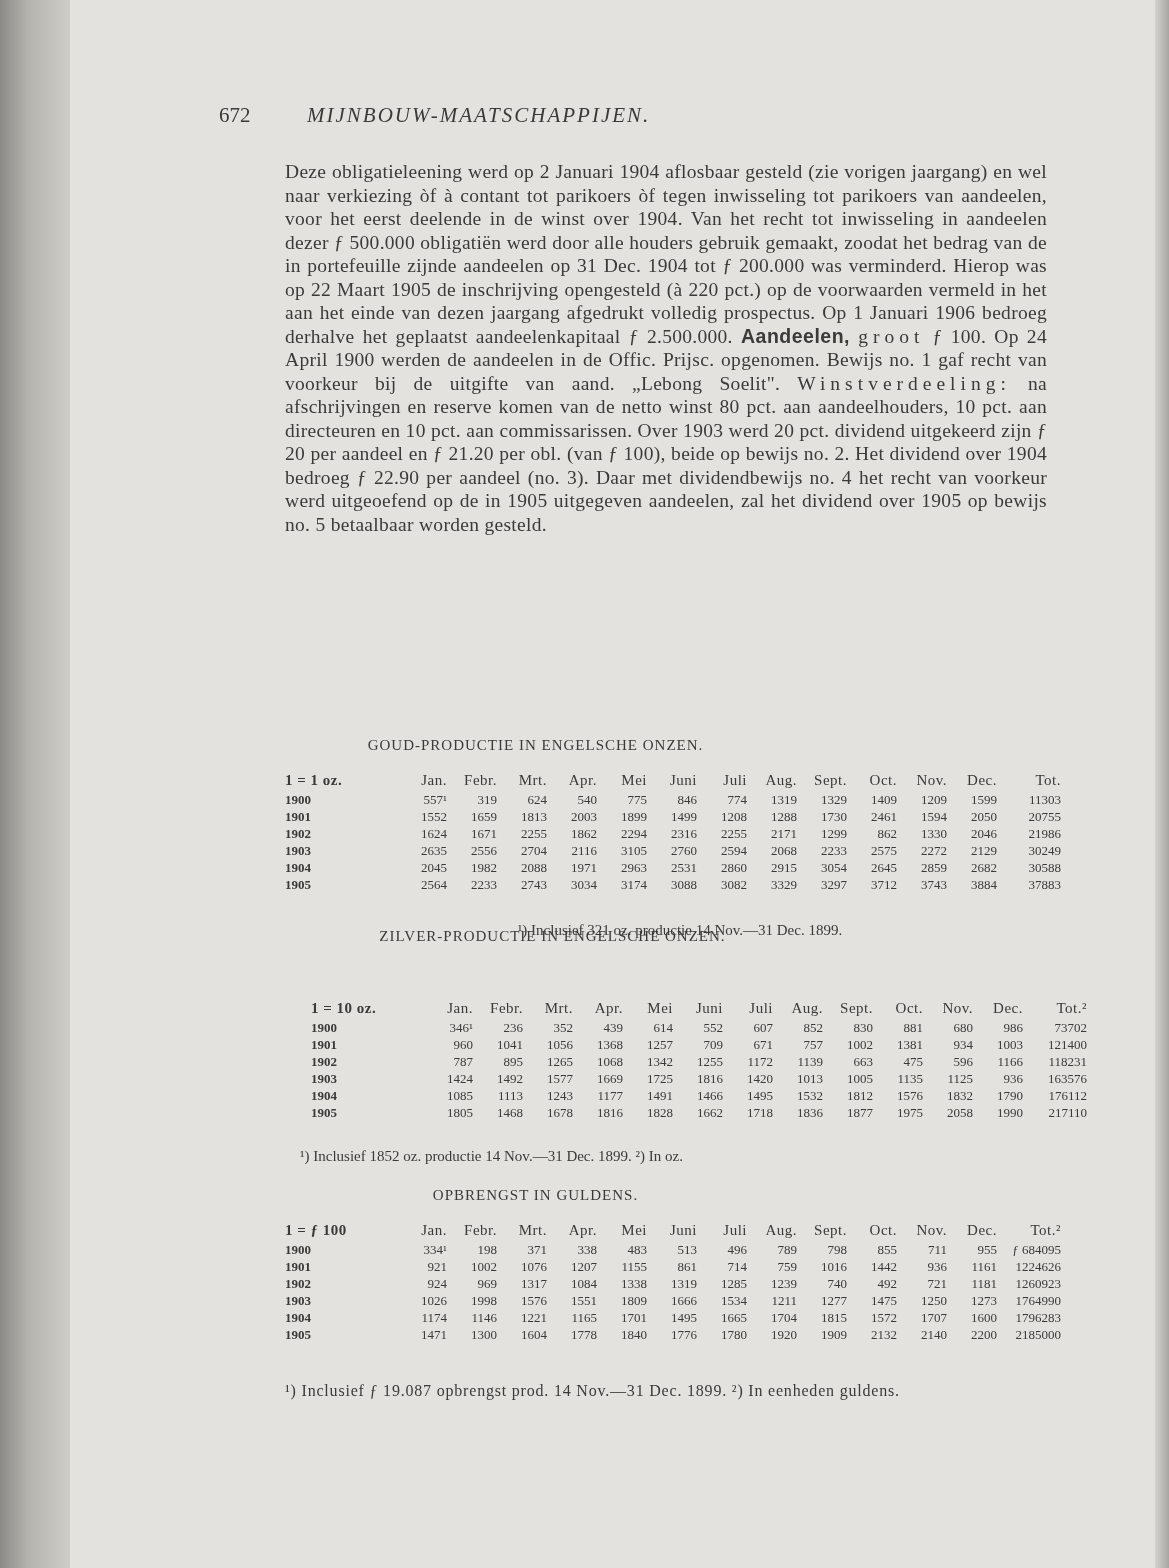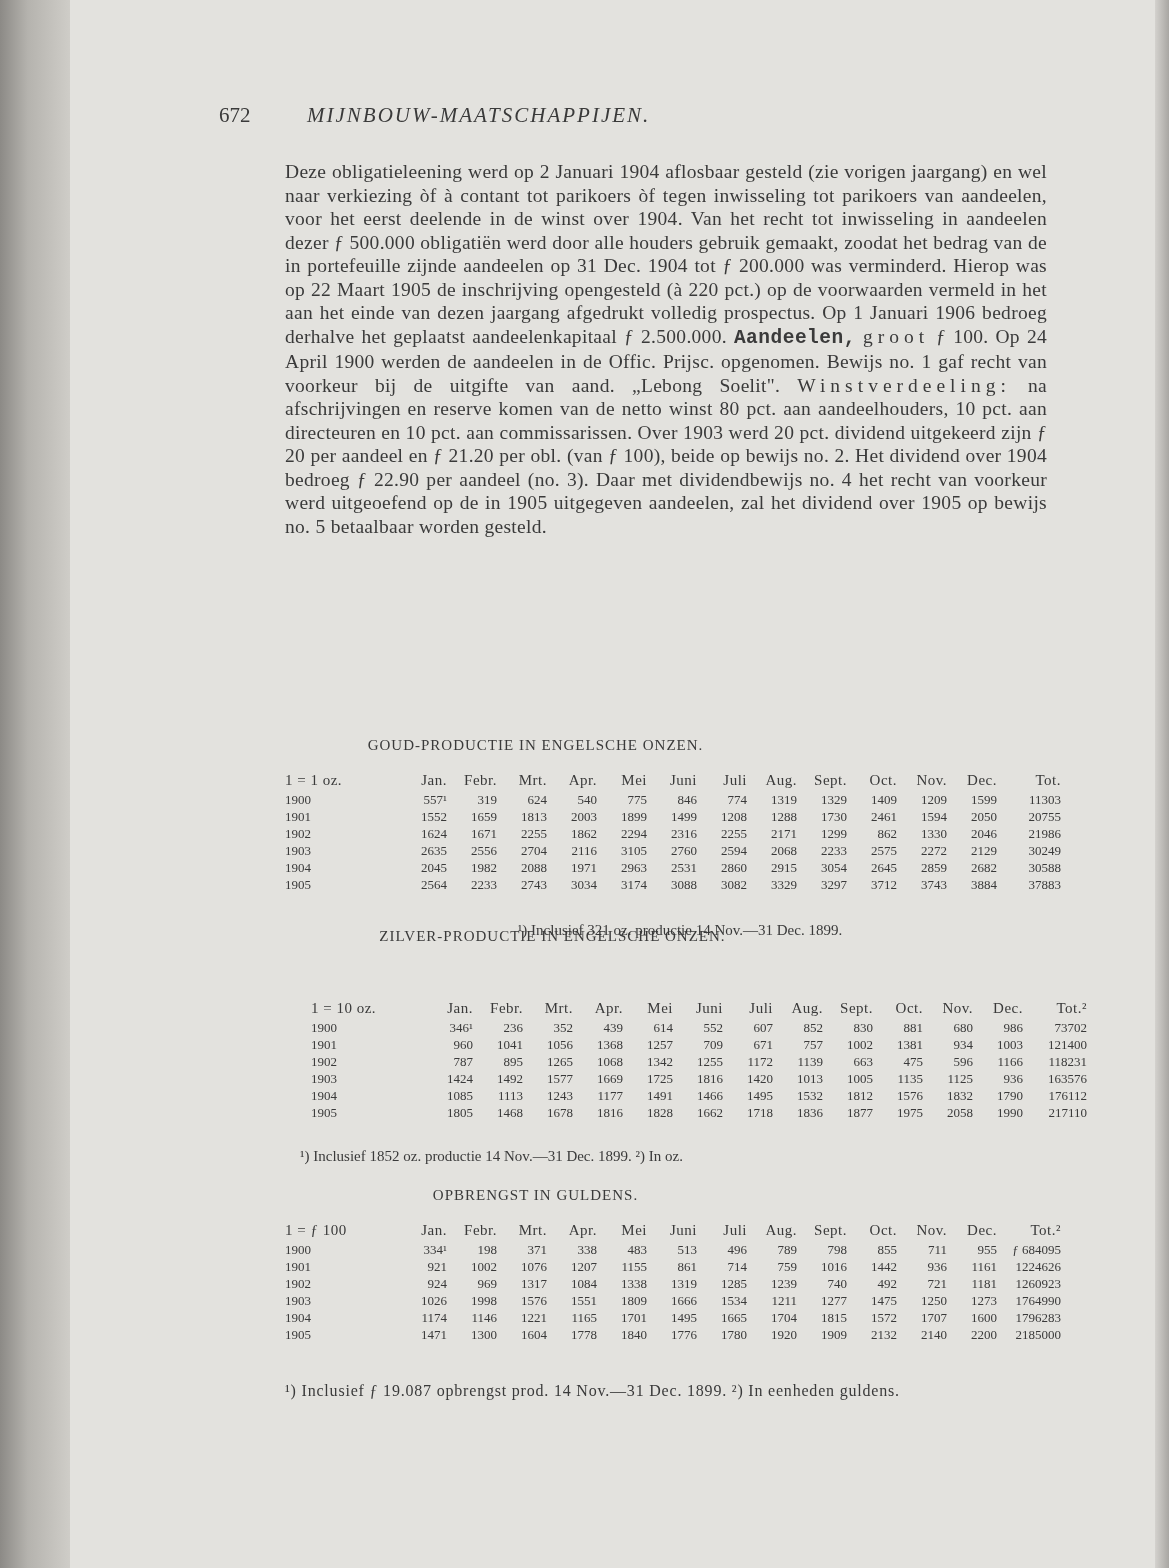--- a/index.html
+++ b/index.html
@@ -26,33 +26,33 @@
     position: absolute; top: 103px; left: 215px; width: 800px;
     font-family: "Liberation Serif", serif; font-size: 21px;
   }
   .page-num { position: absolute; left: 4px; top: 0; }
   .running-title { position: absolute; left: 92px; top: 0; font-style: italic; letter-spacing: 2px; }
   .body-text {
     position: absolute; left: 285px; top: 160px; width: 762px;
     font-family: "Liberation Serif", serif; font-size: 19.5px; line-height: 23.5px;
     text-align: justify; letter-spacing: 0.3px;
   }
-  .bold-sans { font-family: Liberation Mono, monospace; font-weight: bold; letter-spacing: 0.5px; }
+  .bold-sans { font-family: Liberation Sans, sans-serif; font-weight: bold; letter-spacing: 0.5px; }
   .spaced { letter-spacing: 5px; }
   .table-title {
     position: absolute; left: 0; width: 1071px; text-align: center;
     font-family: "Liberation Serif", serif; font-size: 15px; letter-spacing: 1px;
   }
   table.data {
     position: absolute; left: 285px; border-collapse: collapse;
     font-family: "Liberation Serif", serif; font-size: 13px;
   }
   table.data th, table.data td { padding: 0; height: 17px; text-align: right; font-weight: normal; }
   table.data th { font-size: 15px; height: 22px; letter-spacing: 0.5px; }
-  table.data th.unit, table.data td.year { text-align: left; width: 112px; }
+  table.data th.unit, table.data td.year { text-align: left; width: 112px; font-weight: bold; }
   table.data .c { width: 50px; }
   table.data .tot { width: 64px; }
   .footnote {
     position: absolute; left: 300px; width: 760px;
     font-family: "Liberation Serif", serif; font-size: 15px;
   }
   .footnote-wide { left: 285px; font-size: 16px; line-height: 22px; letter-spacing: 0.8px; }
 </style>
 </head>
 <body>

